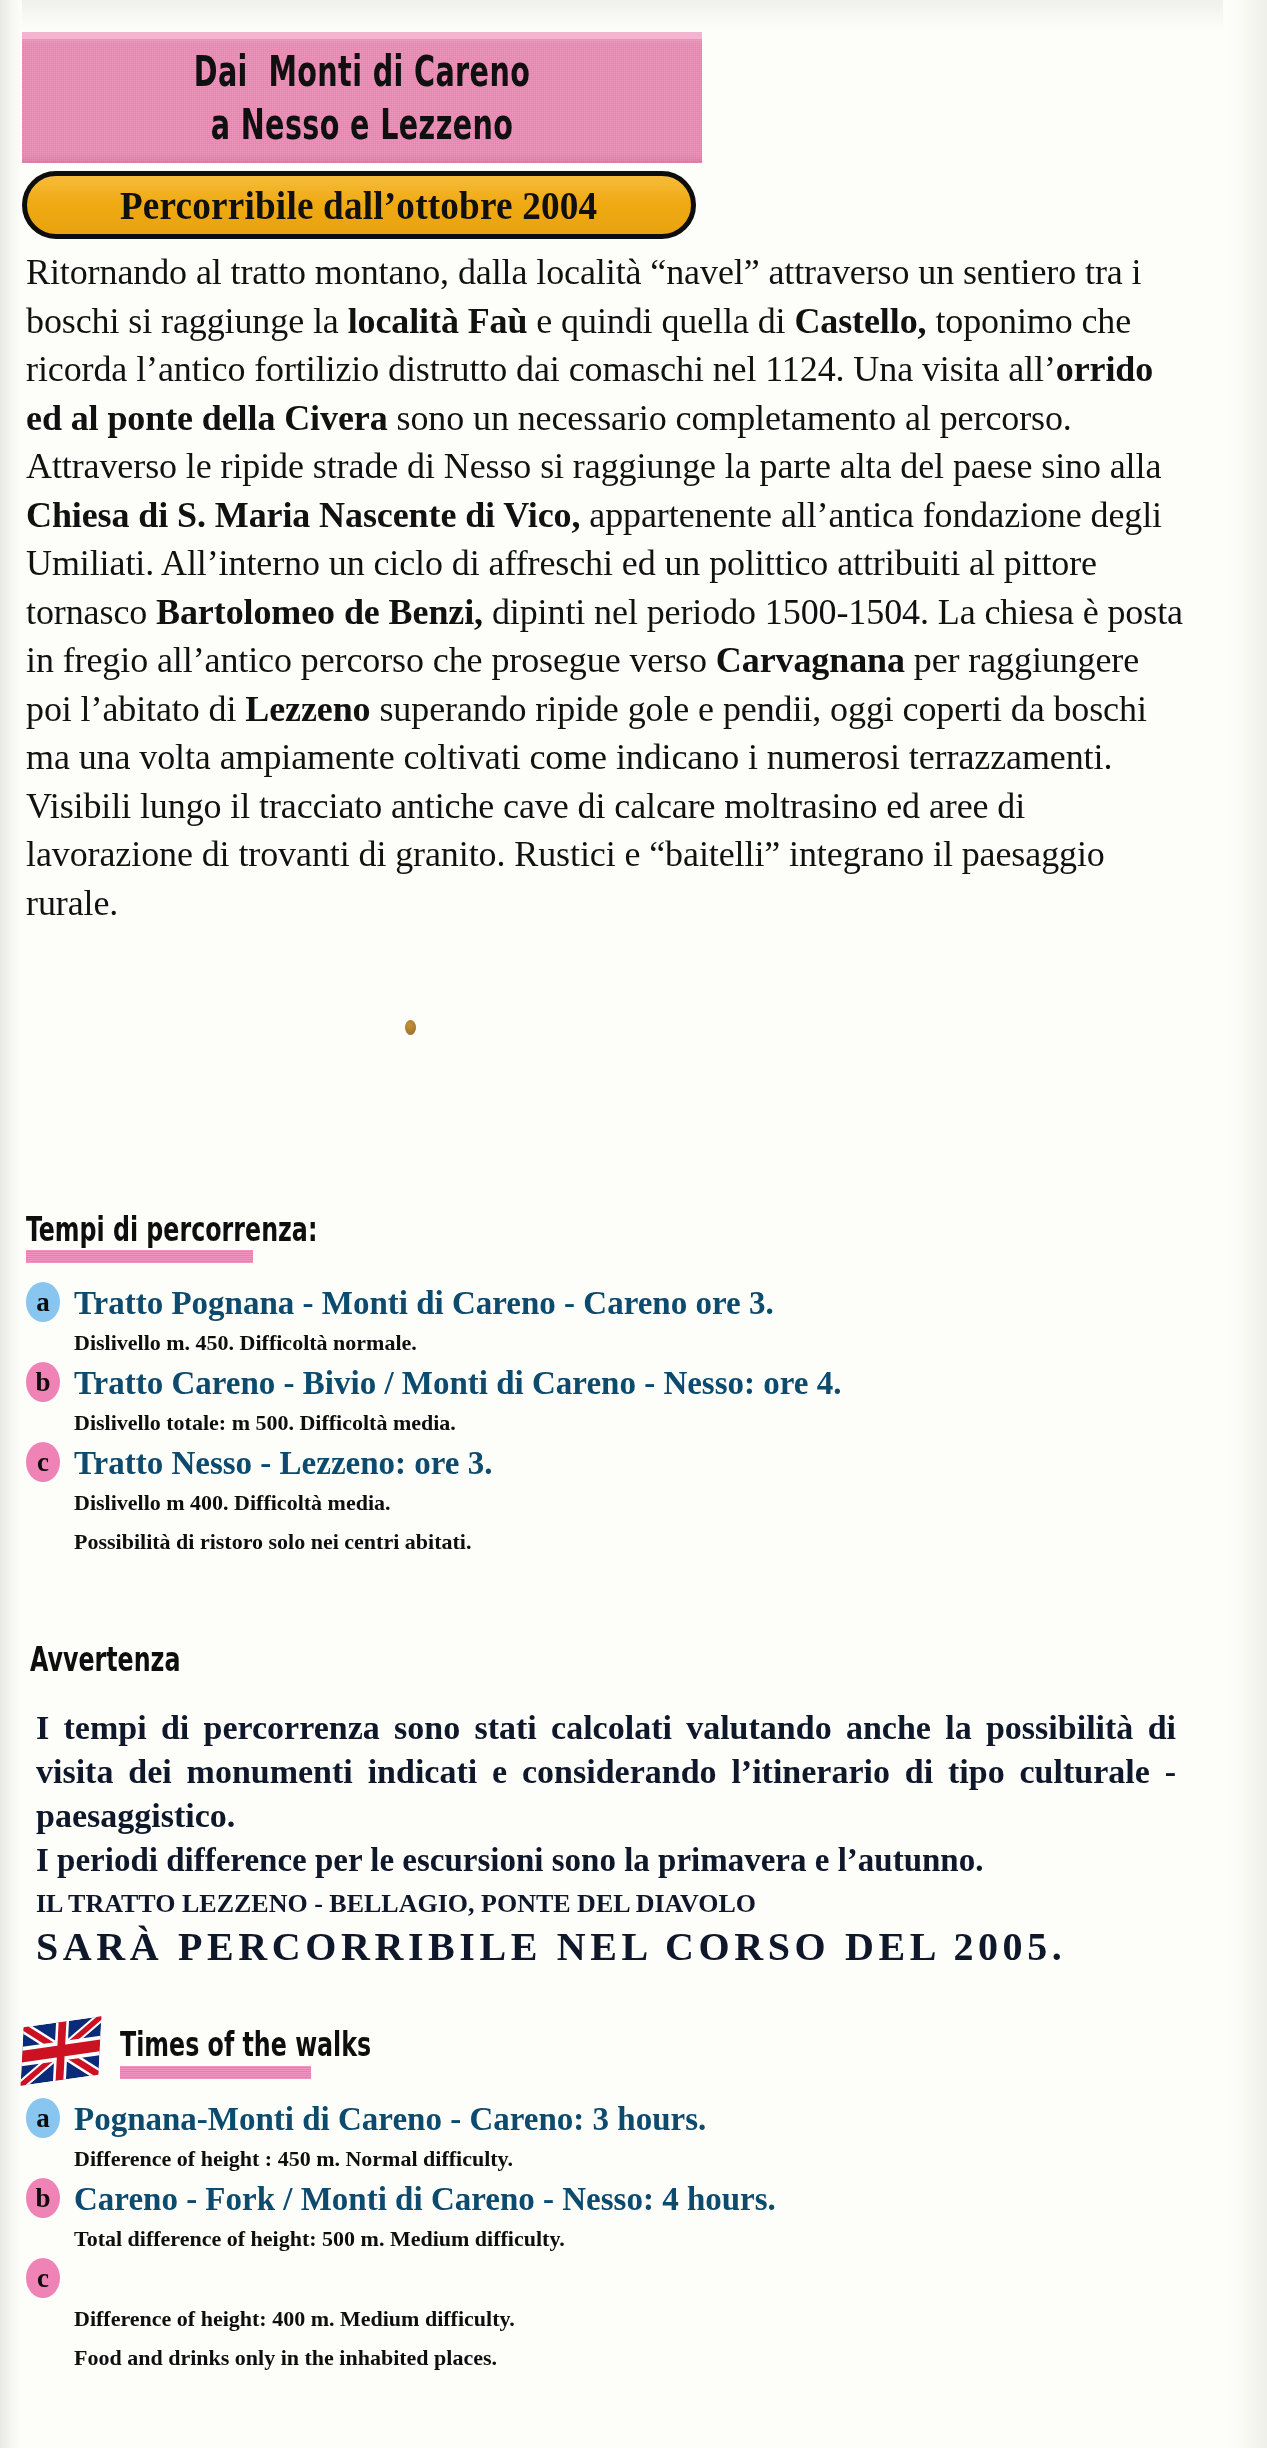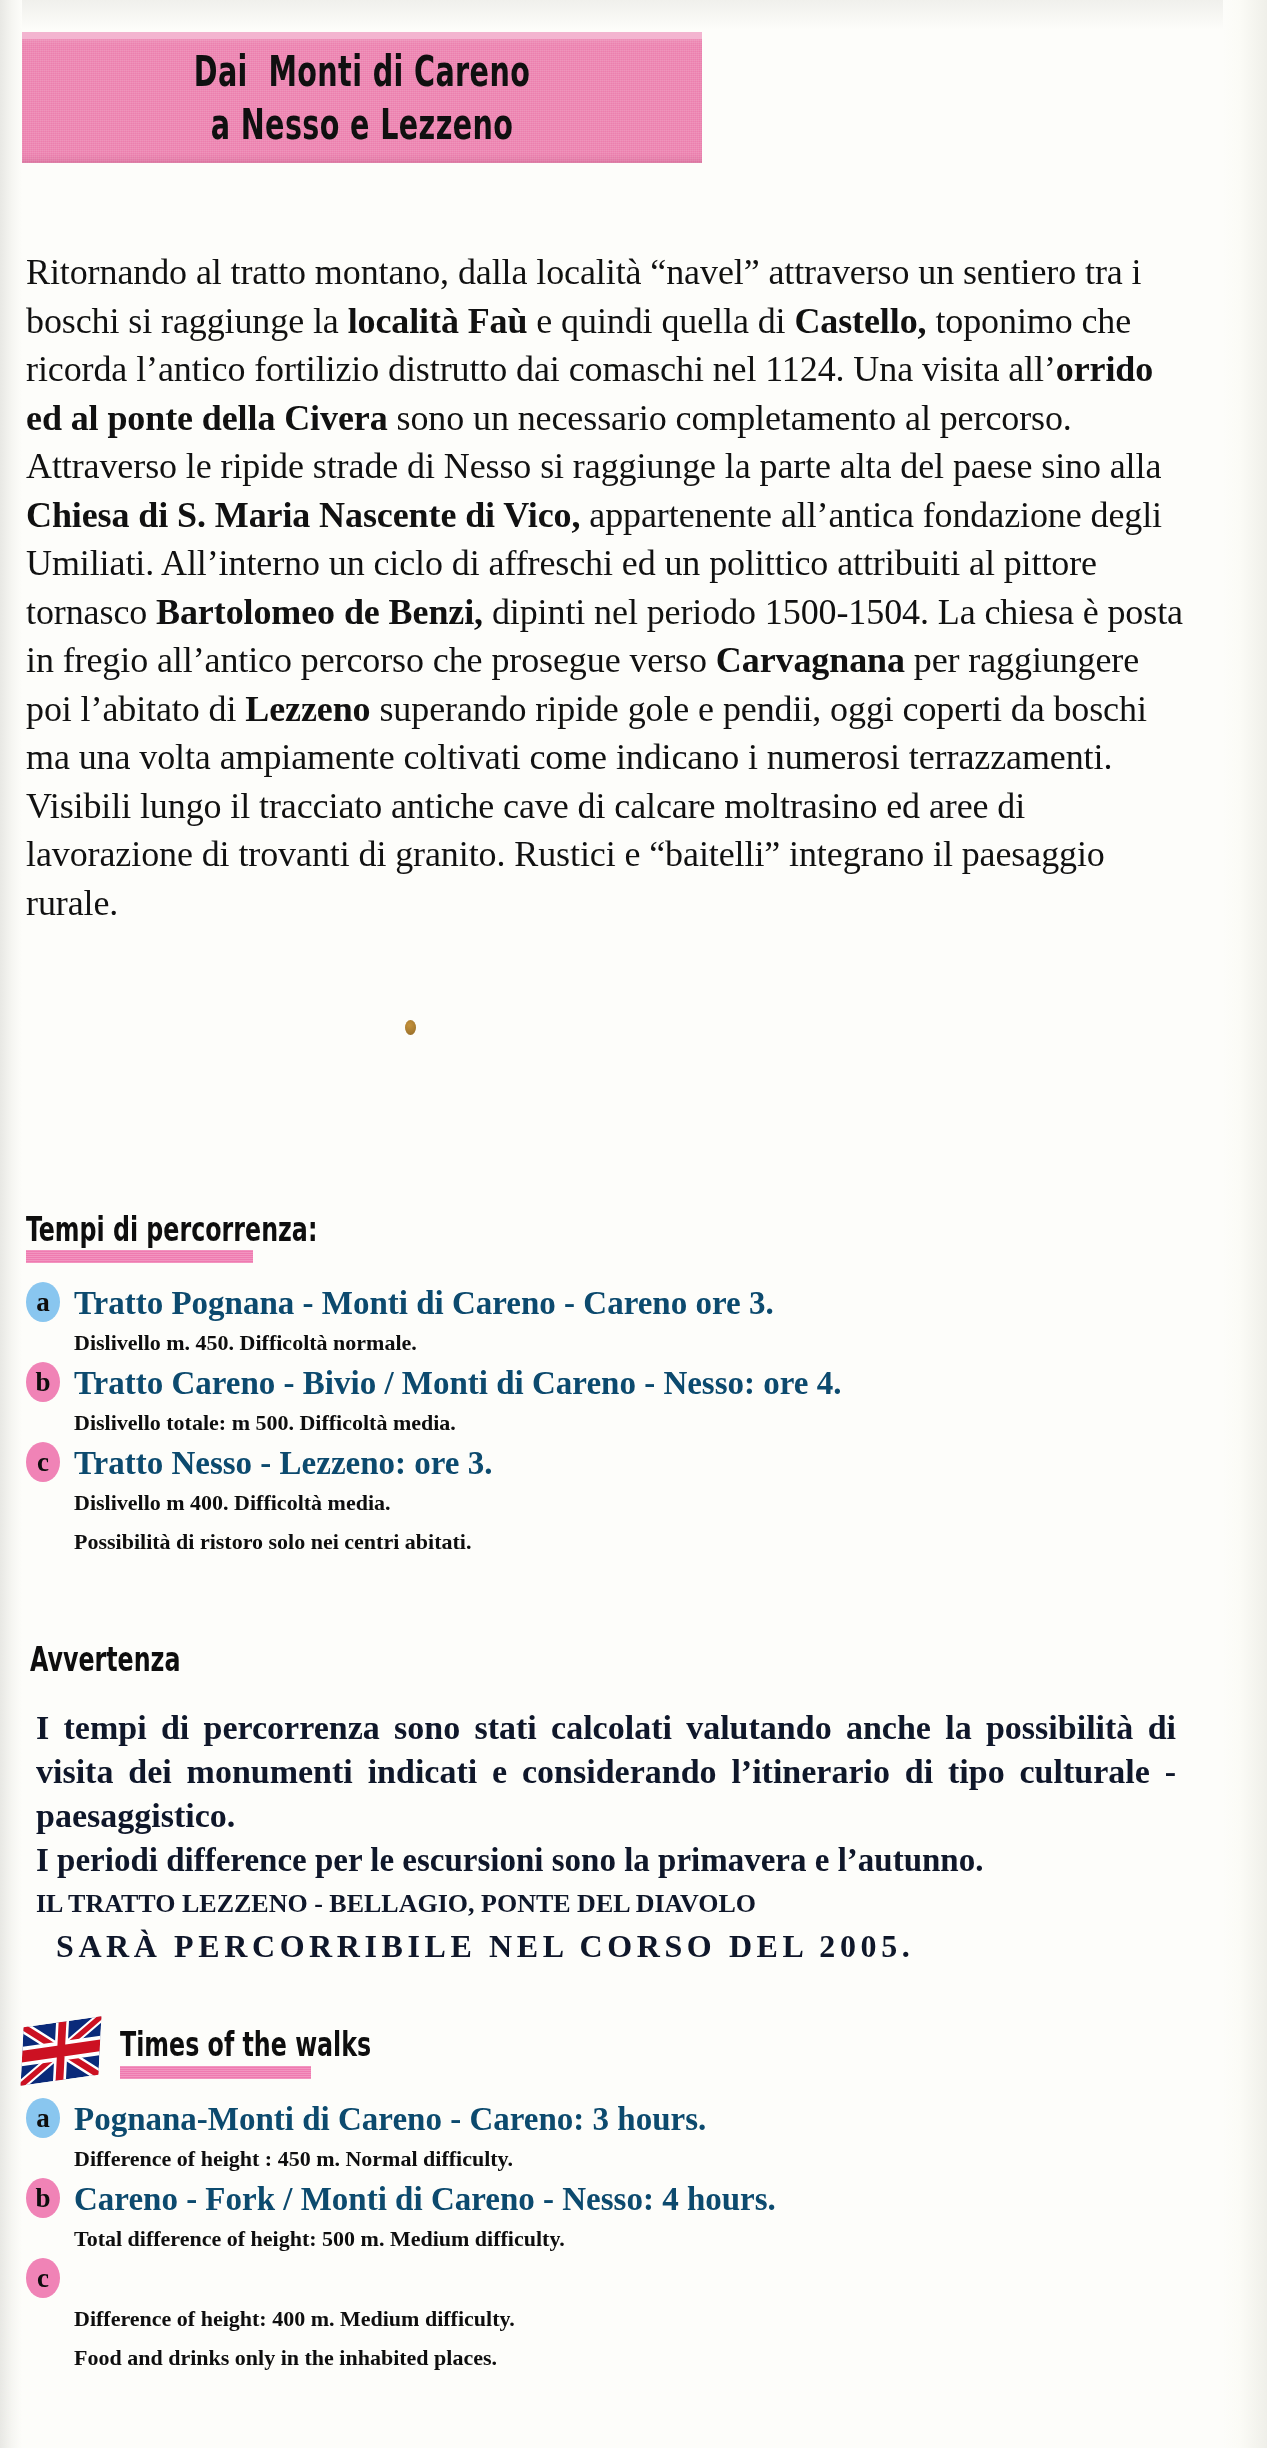--- a/index.html
+++ b/index.html
@@ -214,22 +214,21 @@
   }
   .caps-line {
     font-family: "Liberation Serif", serif;
     font-weight: bold;
     font-size: 26px;
     line-height: 43px;
     white-space: nowrap;
   }
   .caps-line.spaced {
     letter-spacing: 4.6px;
-    font-size: 32px;
-    margin-left: 20px;
+    font-size: 40px;
   }
 
   
   .flag {
     position: absolute;
     left: 22px;
     top: 2022px;
     width: 78px;
     height: 58px;
     transform: skewY(-11deg) rotate(3deg);
@@ -243,20 +242,23 @@
   <div class="paper-edge-top"></div>
   <div class="paper-edge-left"></div>
   <div class="paper-edge-right"></div>
 
   <div class="banner">
     <div class="banner-torn"></div>
     <div class="banner-title">Dai  Monti di Careno</div>
     <div class="banner-title" style="top:61px;">a Nesso e Lezzeno</div>
   </div>
 
+  <div class="badge">
+    <span class="badge-text">Percorribile dall’ottobre 2004</span>
+  </div>
 
   <div class="body-copy">
     <p><span>Ritornando al tratto montano, dalla località “navel” attraverso un sentiero tra i boschi si raggiunge la </span><b>località Faù</b><span> e quindi quella di </span><b>Castello,</b><span> toponimo che ricorda l’antico fortilizio distrutto dai comaschi nel 1124. Una visita all’</span><b>orrido ed al ponte della Civera</b><span> sono un necessario completamento al percorso.</span></p>
     <p><span>Attraverso le ripide strade di Nesso si raggiunge la parte alta del paese sino alla </span><b>Chiesa di S. Maria Nascente di Vico,</b><span> appartenente all’antica fondazione degli Umiliati. All’interno un ciclo di affreschi ed un polittico attribuiti al pittore tornasco </span><b>Bartolomeo de Benzi,</b><span> dipinti nel periodo 1500-1504. La chiesa è posta in fregio all’antico percorso che prosegue verso </span><b>Carvagnana</b><span> per raggiungere poi l’abitato di </span><b>Lezzeno</b><span> superando ripide gole e pendii, oggi coperti da boschi ma una volta ampiamente coltivati come indicano i numerosi terrazzamenti. Visibili lungo il tracciato antiche cave  di calcare moltrasino ed aree di lavorazione di trovanti di granito. Rustici e “baitelli” integrano il paesaggio rurale.</span></p>
   </div>
 
   <div class="speck" style="left:405px; top:1020px;"></div>
 
   <div class="sec-head" style="left:26px; top:1212px;">Tempi di percorrenza:</div>
   <div class="sec-underline" style="left:26px; top:1250px; width:227px;"></div>

